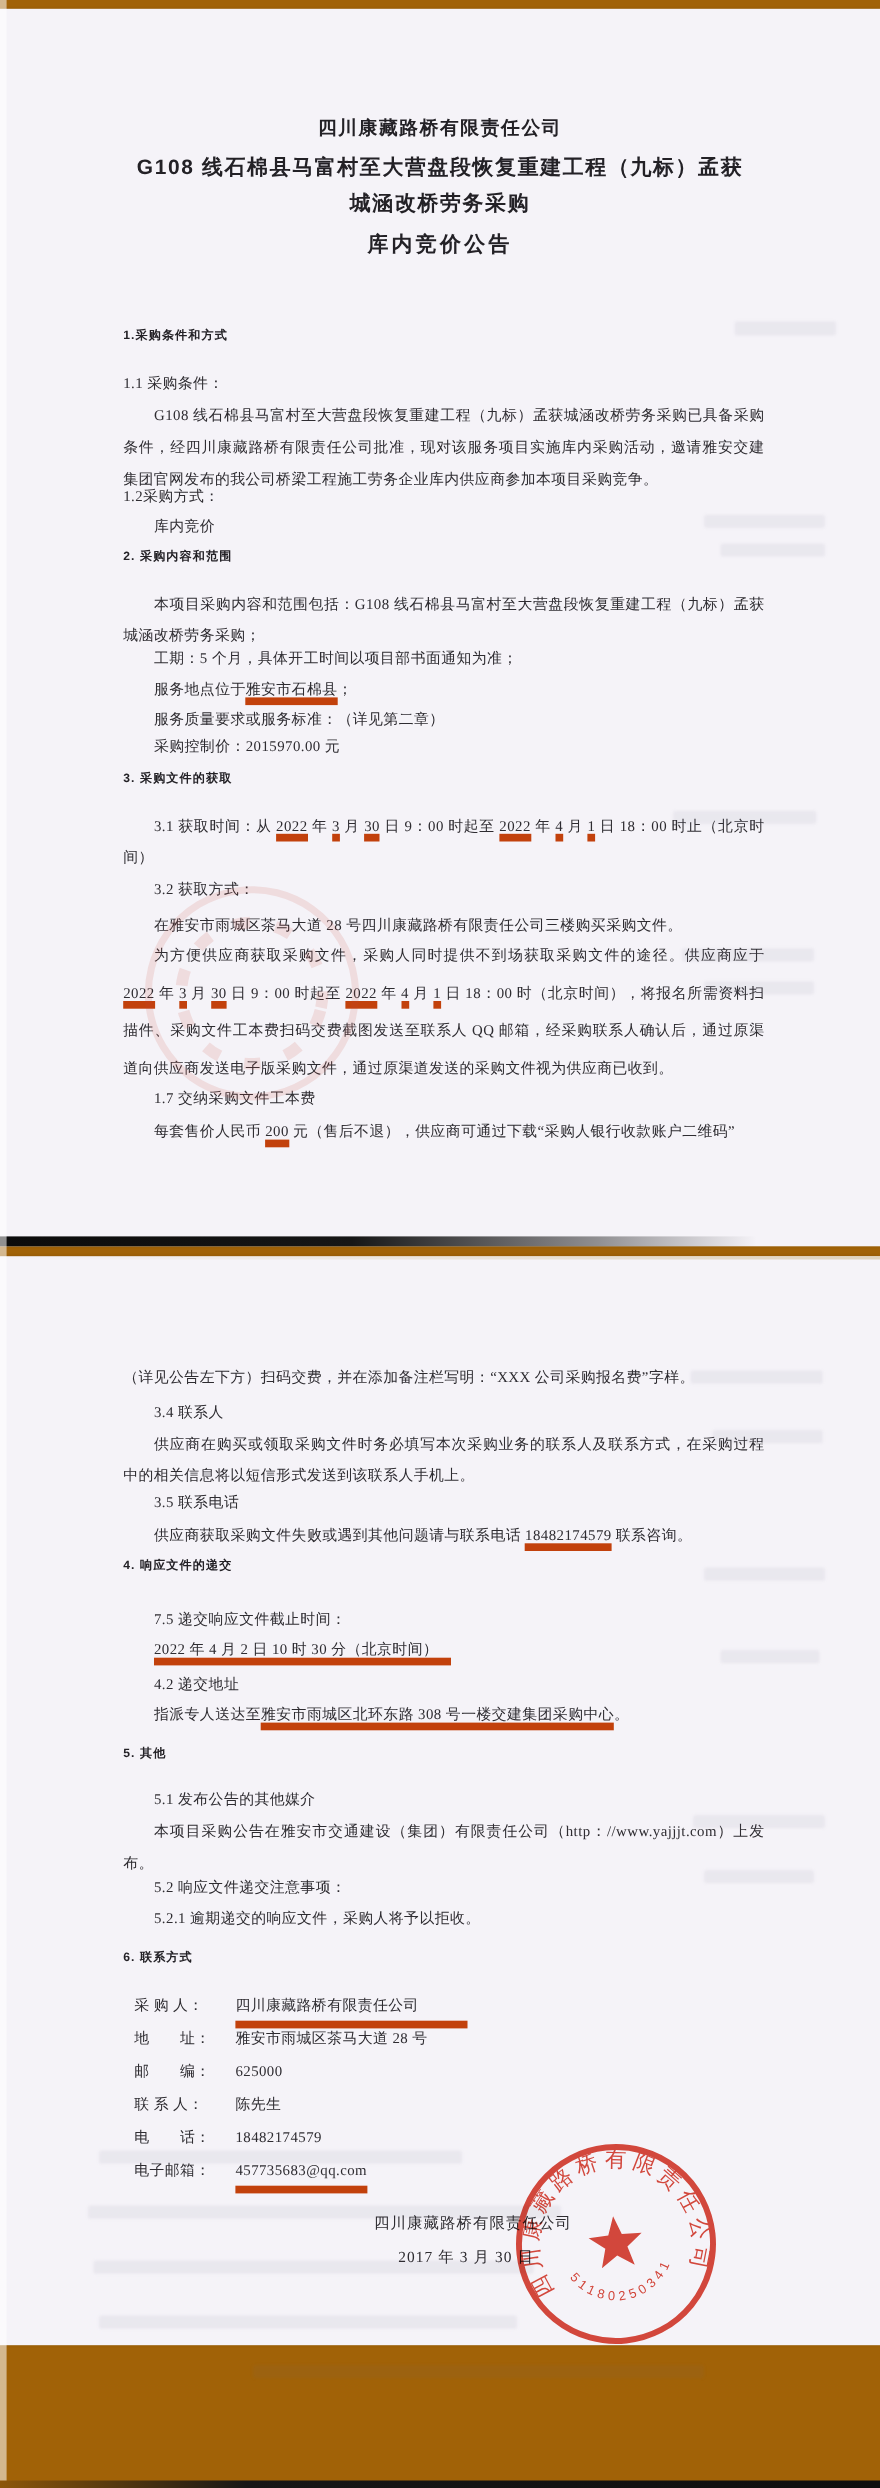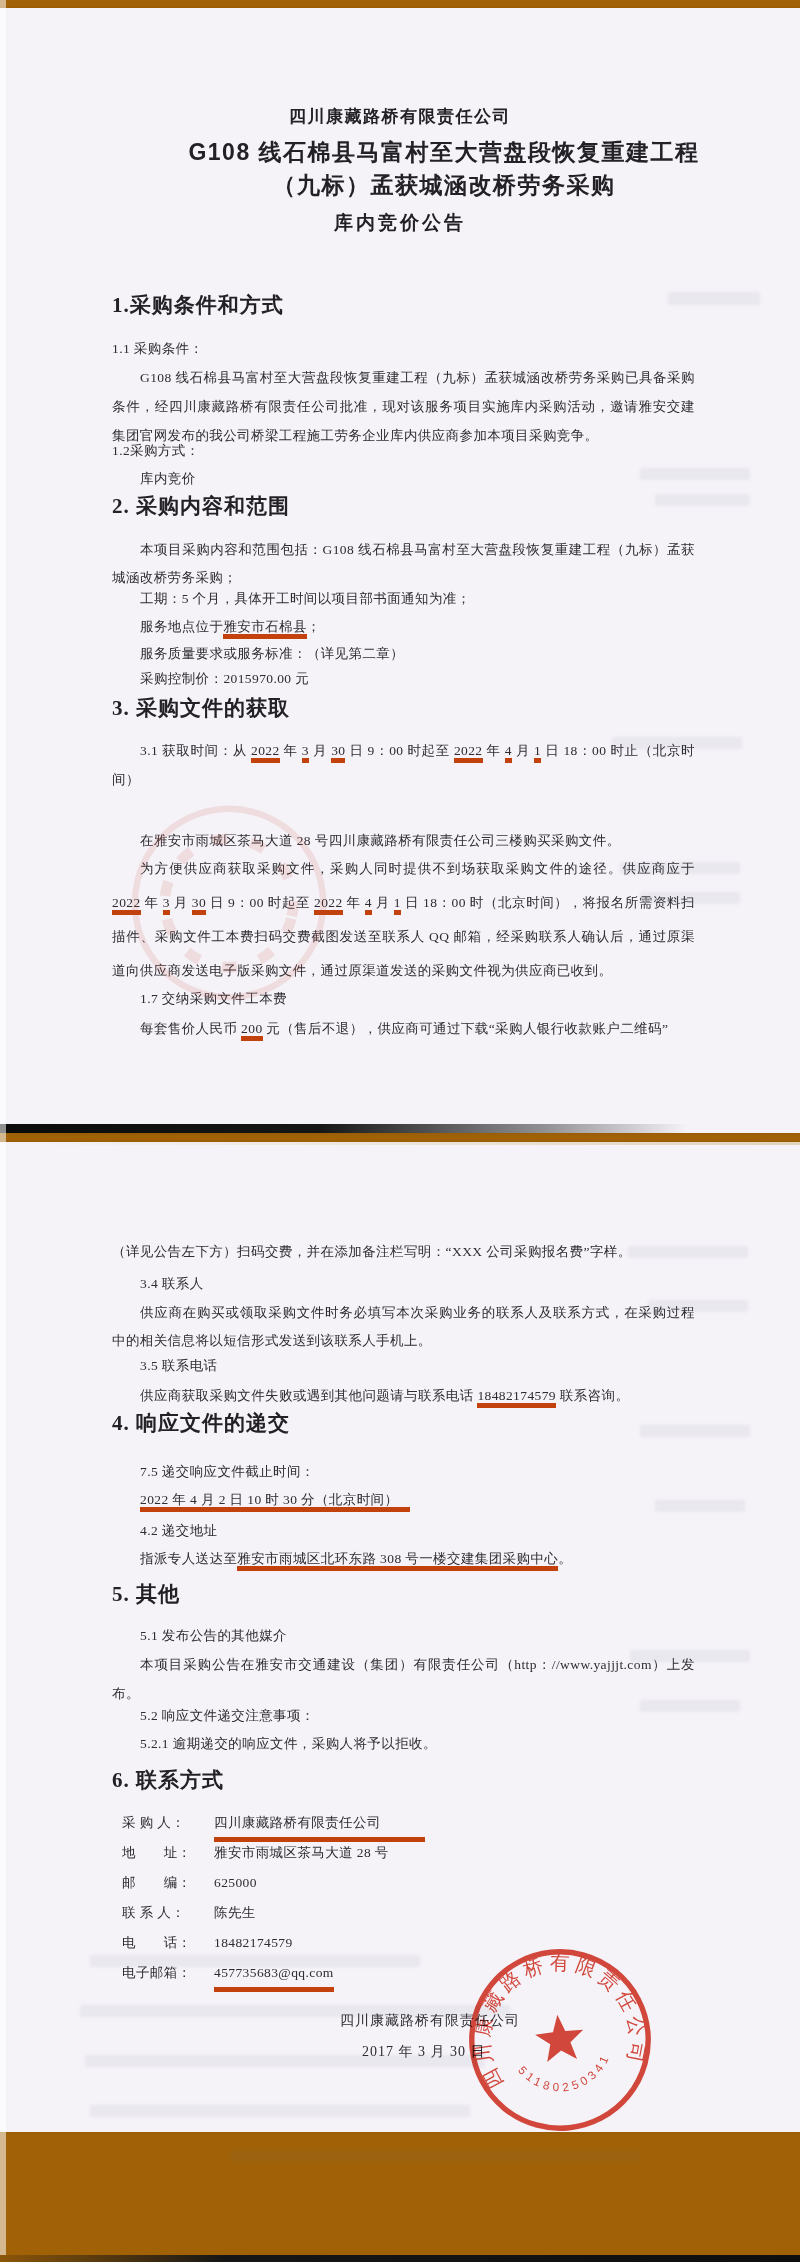--- a/index.html
+++ b/index.html
@@ -11,30 +11,30 @@
   .page1::after{content:"";position:absolute;left:0;bottom:0;height:9px;width:100%;
     background:linear-gradient(90deg,#0b0b0b 0%,#161616 40%,rgba(22,22,22,.45) 68%,rgba(22,22,22,0) 86%);}
   .page2::before{content:"";position:absolute;left:0;top:0;height:3px;width:100%;
     background:linear-gradient(90deg,rgba(228,216,194,0) 0%,rgba(226,214,190,.55) 55%,rgba(220,206,178,.85) 100%);}
   .left-glare{position:absolute;left:0;top:0;width:6px;height:2255px;background:rgba(255,255,255,.55);z-index:5;}
   .bottom-strip{position:absolute;left:0;top:2255px;width:800px;height:7px;
     background:linear-gradient(90deg,rgba(20,20,20,.15) 0%,#161616 28%,#0e0e0e 100%);}
   .ln{position:absolute;left:112px;width:583px;font-size:13.5px;line-height:29px;color:#2e2c31;
       letter-spacing:.4px;text-align:justify;}
   .b{font-family:Liberation Serif, serif;}
-  .h{font-family:Liberation Serif, serif;font-weight:700;font-size:21px;color:#232126;letter-spacing:1px;}
+  .h{font-family:Liberation Sans, sans-serif;font-weight:700;font-size:11px;color:#232126;letter-spacing:1px;}
   .ind{padding-left:28px;}
   .para{text-indent:28px;}
   .lh28{line-height:28px;} .lh34{line-height:34px;}
   .center{left:0;width:800px;text-align:center;}
   .tt{font-family:"Liberation Sans","DejaVu Sans",sans-serif;font-weight:700;color:#232126;}
   .title-main{font-size:17px;letter-spacing:1.5px;}
-  .title-proj{left:120px;width:560px;font-size:23px;line-height:33px;letter-spacing:1.5px;text-align:center;margin-left:44px;}
+  .title-proj{left:120px;width:560px;font-size:19px;line-height:33px;letter-spacing:1.5px;text-align:center;}
   .title-ann{font-size:19px;letter-spacing:3px;}
-  .u{border-bottom:5px solid #c2410c;}
+  .u{border-bottom:7px solid #c2410c;}
   .u-ext{padding-right:44px;}
   .u-ext2{padding-right:12px;}
   .contact-row{display:flex;}
   .contact-row .lab{flex:0 0 92px;}
   .sig{position:absolute;font-size:14px;color:#2e2c31;letter-spacing:1px;z-index:2;}
   .stamp{position:absolute;left:462px;top:800px;width:196px;height:196px;z-index:3;
     mix-blend-mode:multiply;opacity:.92;transform:rotate(-6deg);}
   .faint-stamp{position:absolute;left:122px;top:788px;width:214px;height:214px;opacity:.13;z-index:1;transform:rotate(14deg);}
   .art{position:absolute;background:rgba(104,104,128,.08);filter:blur(1.6px);border-radius:2px;}
 </style>
@@ -62,20 +62,21 @@
 
     <div class="ln h" style="top:484px">2. 采购内容和范围</div>
     <div class="ln b para lh28" style="top:528px">本项目采购内容和范围包括：G108 线石棉县马富村至大营盘段恢复重建工程（九标）孟获城涵改桥劳务采购；</div>
     <div class="ln b ind" style="top:576px">工期：5 个月，具体开工时间以项目部书面通知为准；</div>
     <div class="ln b ind" style="top:604px"><span>服务地点位于</span><span class="u">雅安市石棉县</span><span>；</span></div>
     <div class="ln b ind" style="top:631px">服务质量要求或服务标准：（详见第二章）</div>
     <div class="ln b ind" style="top:656px">采购控制价：2015970.00 元</div>
 
     <div class="ln h" style="top:686px">3. 采购文件的获取</div>
     <div class="ln b para" style="top:728px"><span>3.1 获取时间：从 </span><span class="u">2022</span><span> 年 </span><span class="u">3</span><span> 月 </span><span class="u">30</span><span> 日 9：00 时起至 </span><span class="u">2022</span><span> 年 </span><span class="u">4</span><span> 月 </span><span class="u">1</span><span> 日 18：00 时止（北京时间）</span></div>
+    <div class="ln b ind" style="top:786px">3.2 获取方式：</div>
     <div class="ln b ind" style="top:818px">在雅安市雨城区茶马大道 28 号四川康藏路桥有限责任公司三楼购买采购文件。</div>
     <div class="ln b para lh34" style="top:844px"><span>为方便供应商获取采购文件，采购人同时提供不到场获取采购文件的途径。供应商应于</span><span class="u">2022</span><span> 年 </span><span class="u">3</span><span> 月 </span><span class="u">30</span><span> 日 9：00 时起至 </span><span class="u">2022</span><span> 年 </span><span class="u">4</span><span> 月 </span><span class="u">1</span><span> 日 18：00 时（北京时间），将报名所需资料扫描件、采购文件工本费扫码交费截图发送至联系人 QQ 邮箱，经采购联系人确认后，通过原渠道向供应商发送电子版采购文件，通过原渠道发送的采购文件视为供应商已收到。</span></div>
     <div class="ln b ind" style="top:976px">1.7 交纳采购文件工本费</div>
     <div class="ln b ind" style="top:1006px"><span>每套售价人民币 </span><span class="u">200</span><span> 元（售后不退），供应商可通过下载“采购人银行收款账户二维码”</span></div>
 
     <div class="art" style="left:668px;top:284px;width:92px;height:13px"></div>
     <div class="art" style="left:640px;top:460px;width:110px;height:12px"></div>
     <div class="art" style="left:655px;top:486px;width:95px;height:12px"></div>
     <div class="art" style="left:612px;top:729px;width:130px;height:12px"></div>
     <div class="art" style="left:620px;top:854px;width:120px;height:12px"></div>

